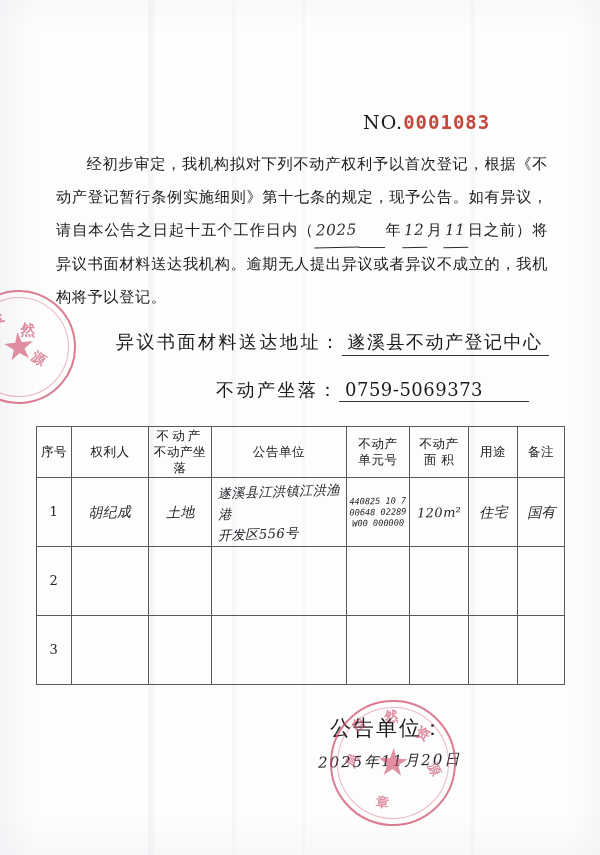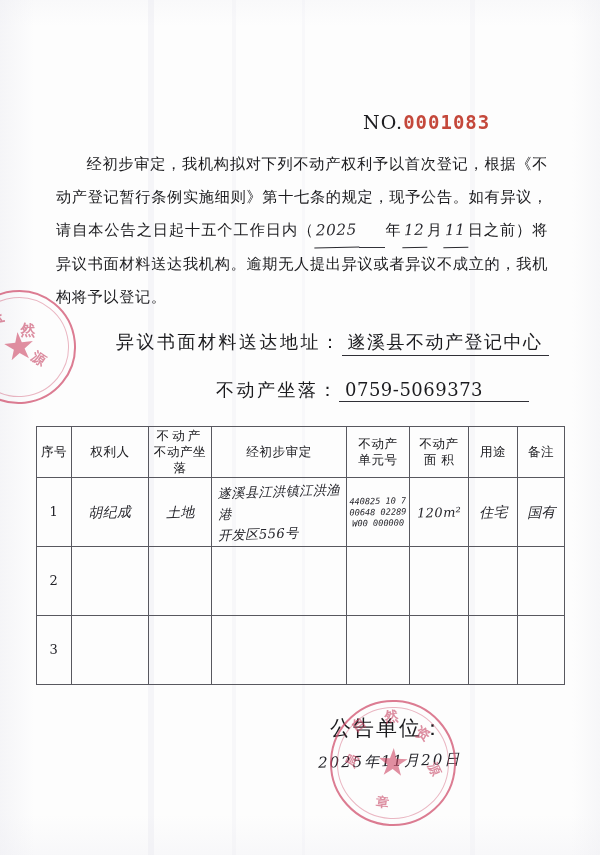--- a/index.html
+++ b/index.html
@@ -318,21 +318,21 @@
           <span class="hdr2">序号</span>
         </td>
         <td class="c-owner">
           <span class="hdr2">权利人</span>
         </td>
         <td class="c-type">
           <span class="hdr2 sp">不动产</span>
           <span class="hdr2">不动产坐落</span>
         </td>
         <td class="c-loc">
-          <span class="hdr2">经初步审定</span>
+          <span class="hdr2">公告单位</span>
         </td>
         <td class="c-unit">
           <span class="hdr2">不动产</span>
           <span class="hdr2">单元号</span>
         </td>
         <td class="c-area">
           <span class="hdr2">不动产</span>
           <span class="hdr2">面  积</span>
         </td>
         <td class="c-use">

